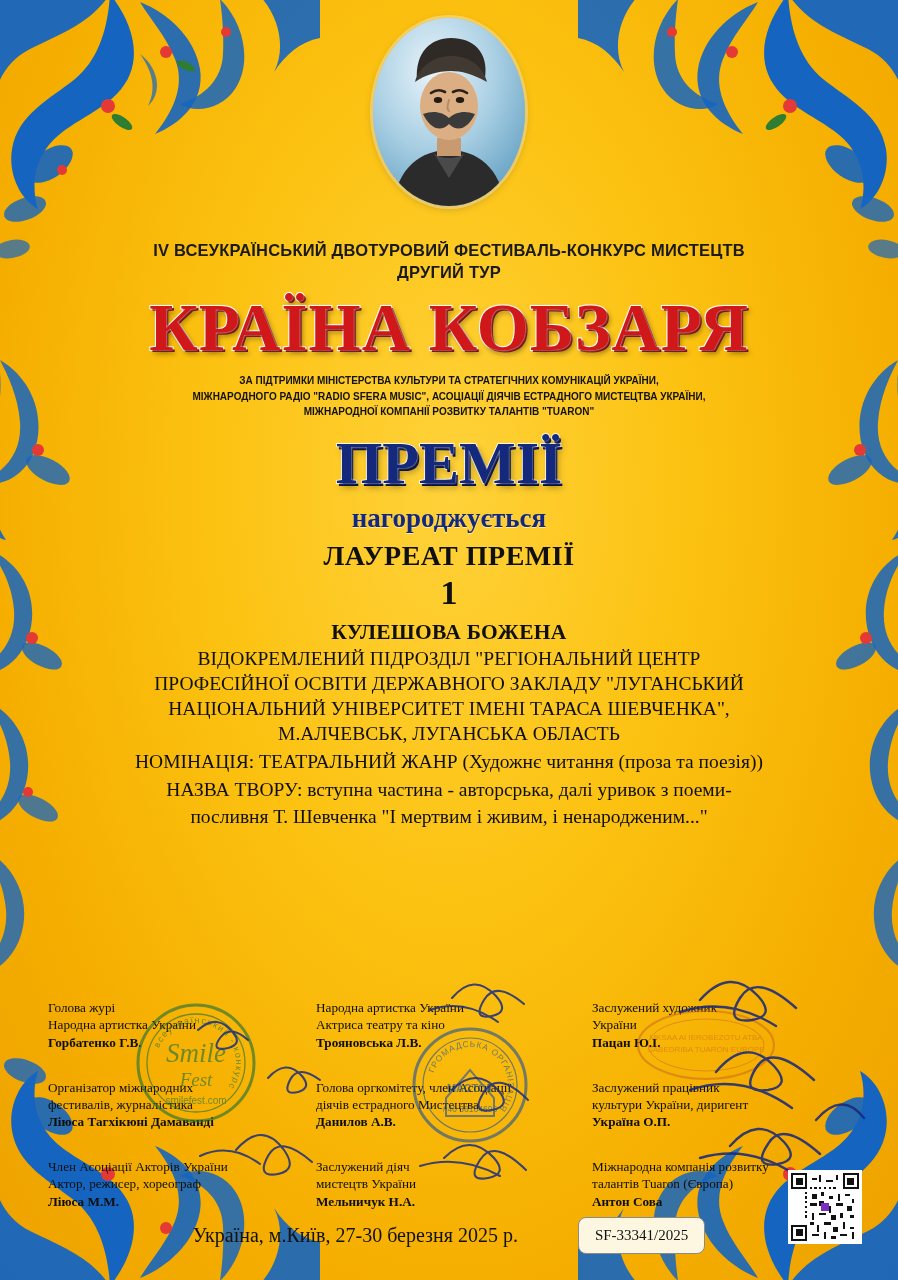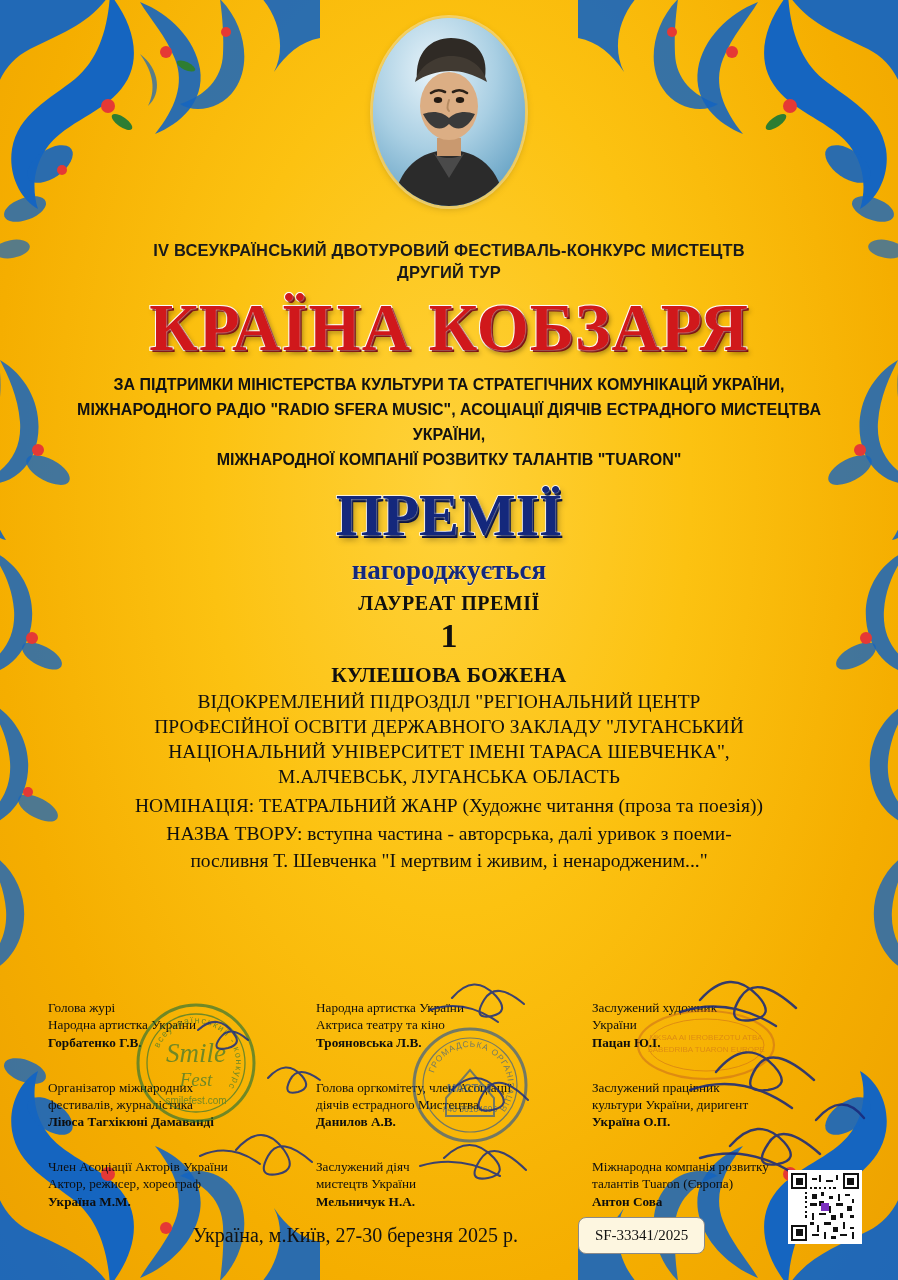--- a/index.html
+++ b/index.html
@@ -86,21 +86,21 @@
     text-shadow:
       0 0 2px #fff,
       2px 2px 0 #7a0d10,
       3px 4px 5px rgba(0,0,0,.35);
   }
 
   .support {
     margin-top: 14px;
     font-family: "Liberation Sans", sans-serif;
     font-weight: bold;
-    font-size: 16px;
+    font-size: 10px;
     line-height: 1.55;
     color: #121212;
     padding: 0 70px;
   }
 
   .diplom {
     margin-top: 13px;
     font-family: "Liberation Serif", serif;
     font-weight: bold;
     font-size: 60px;
@@ -120,21 +120,21 @@
     font-weight: bold;
     font-size: 27px;
     color: #14287c;
     text-shadow: 0 1px 0 rgba(255,255,255,.5);
   }
 
   .laureate {
     margin-top: 6px;
     font-family: "Liberation Serif", serif;
     font-weight: bold;
-    font-size: 20px;
+    font-size: 28px;
     letter-spacing: .5px;
     color: #101010;
   }
 
   .place {
     margin-top: 2px;
     font-family: "Liberation Serif", serif;
     font-weight: bold;
     font-size: 34px;
     color: #101010;
@@ -452,21 +452,21 @@
         <span class="name">Горбатенко Г.В.</span>
       </div>
       <div class="sig-block">
         <span class="role">Організатор міжнародних</span>
         <span class="role">фестивалів, журналістика</span>
         <span class="name">Ліюса Тагхікюні Дамаванді</span>
       </div>
       <div class="sig-block">
         <span class="role">Член Асоціації Акторів України</span>
         <span class="role">Актор, режисер, хореограф</span>
-        <span class="name">Україна М.М.</span>
+        <span class="name">Ліюса М.М.</span>
       </div>
     </div>
 
     <div class="sig-col col2">
       <div class="sig-block">
         <span class="role">Народна артистка України</span>
         <span class="role">Актриса театру та кіно</span>
         <span class="name">Трояновська Л.В.</span>
       </div>
       <div class="sig-block">

